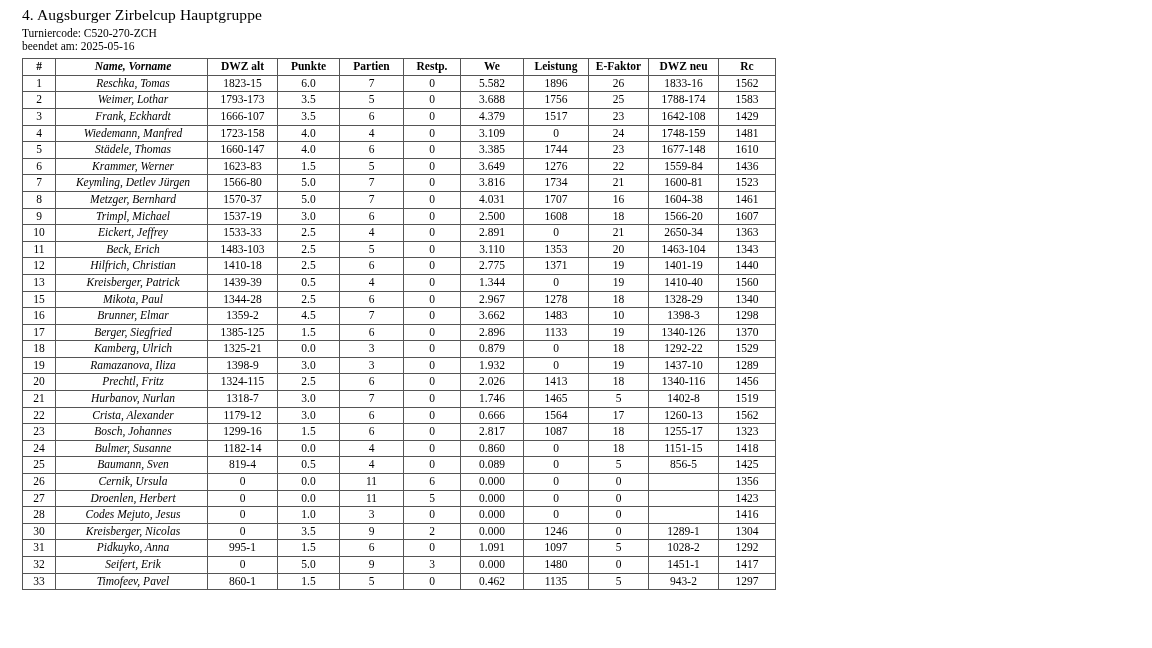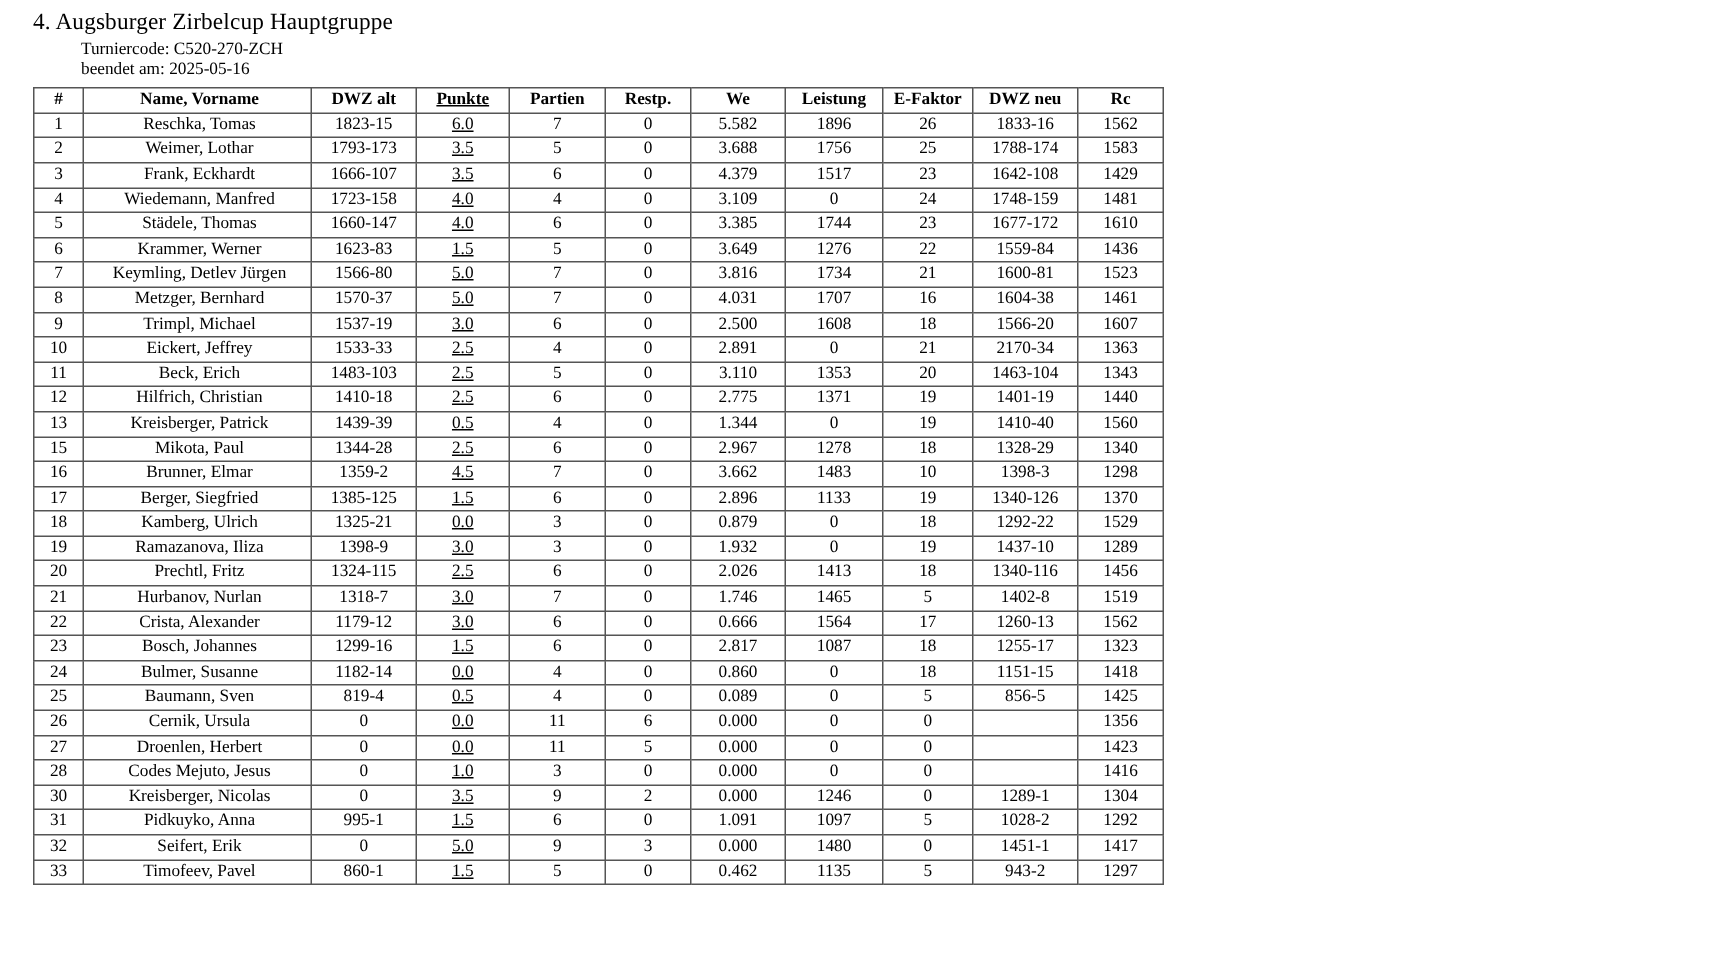--- a/index.html
+++ b/index.html
@@ -21,21 +21,20 @@
   .doc-title {
     font-size: 15.5px;
     font-weight: normal;
     margin: 0 0 3px 0;
     letter-spacing: 0.1px;
   }
   .meta-line {
     font-size: 11.5px;
     line-height: 12.6px;
     white-space: nowrap;
-    margin-left: 32px;
   }
   table.standings {
     border-collapse: collapse;
     margin-top: 6px;
     font-size: 11.5px;
     table-layout: fixed;
   }
   table.standings th,
   table.standings td {
     border: 1px solid #555555;
@@ -43,23 +42,23 @@
     height: 13.6px;
     line-height: 13.6px;
     text-align: center;
     white-space: nowrap;
     overflow: hidden;
   }
   table.standings th {
     font-weight: bold;
   }
   .col-rank    { width: 26px; }
-  .col-name    { width: 142px; text-align: right; padding-left: 6px !important; }
+  .col-name    { width: 142px; text-align: right; padding-left: 6px !important; font-style: italic; }
   .col-dwzalt  { width: 63px; }
-  .col-punkte  { width: 55px; text-decoration: underline; }
+  .col-punkte  { width: 55px; }
   .col-partien { width: 57px; }
   .col-restp   { width: 50px; }
   .col-we      { width: 56px; }
   .col-leist   { width: 58px; }
   .col-efak    { width: 53px; }
   .col-dwzneu  { width: 63px; }
   .col-rc      { width: 50px; }
   td.name-cell { text-align: left; padding-left: 6px; }
 </style>
 </head>
@@ -146,21 +145,21 @@
         <tr>
           <td class="col-rank">5</td>
           <td class="col-name name-cell">Städele, Thomas</td>
           <td class="col-dwzalt">1660-147</td>
           <td class="col-punkte">4.0</td>
           <td class="col-partien">6</td>
           <td class="col-restp">0</td>
           <td class="col-we">3.385</td>
           <td class="col-leist">1744</td>
           <td class="col-efak">23</td>
-          <td class="col-dwzneu">1677-172</td>
+          <td class="col-dwzneu">1677-148</td>
           <td class="col-rc">1610</td>
         </tr>
         <tr>
           <td class="col-rank">6</td>
           <td class="col-name name-cell">Krammer, Werner</td>
           <td class="col-dwzalt">1623-83</td>
           <td class="col-punkte">1.5</td>
           <td class="col-partien">5</td>
           <td class="col-restp">0</td>
           <td class="col-we">3.649</td>
@@ -211,21 +210,21 @@
         <tr>
           <td class="col-rank">10</td>
           <td class="col-name name-cell">Eickert, Jeffrey</td>
           <td class="col-dwzalt">1533-33</td>
           <td class="col-punkte">2.5</td>
           <td class="col-partien">4</td>
           <td class="col-restp">0</td>
           <td class="col-we">2.891</td>
           <td class="col-leist">0</td>
           <td class="col-efak">21</td>
-          <td class="col-dwzneu">2170-34</td>
+          <td class="col-dwzneu">2650-34</td>
           <td class="col-rc">1363</td>
         </tr>
         <tr>
           <td class="col-rank">11</td>
           <td class="col-name name-cell">Beck, Erich</td>
           <td class="col-dwzalt">1483-103</td>
           <td class="col-punkte">2.5</td>
           <td class="col-partien">5</td>
           <td class="col-restp">0</td>
           <td class="col-we">3.110</td>

